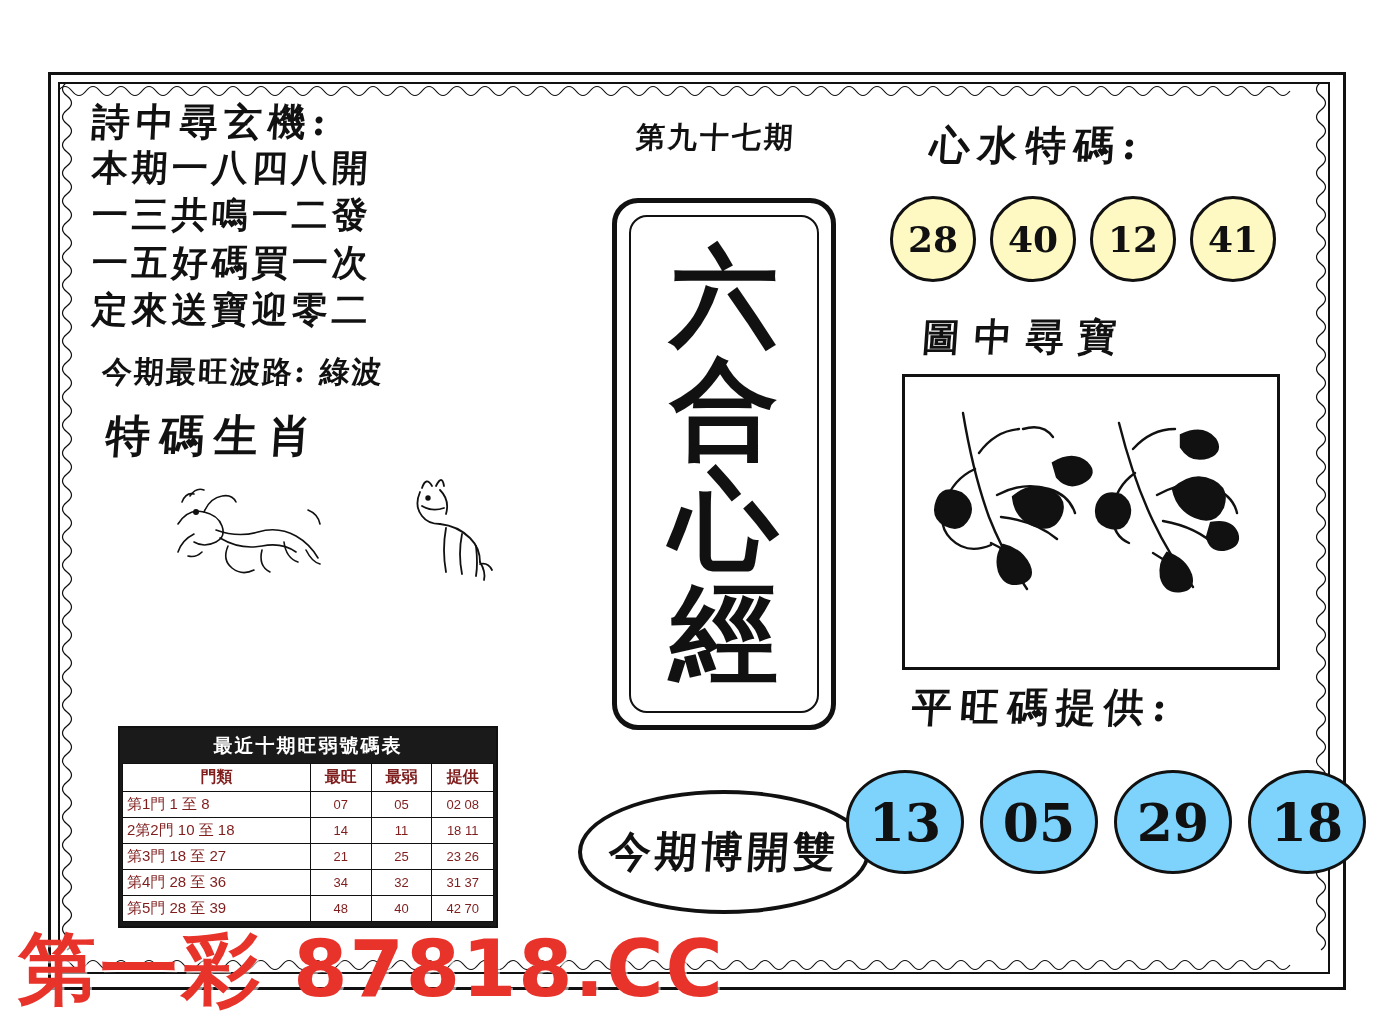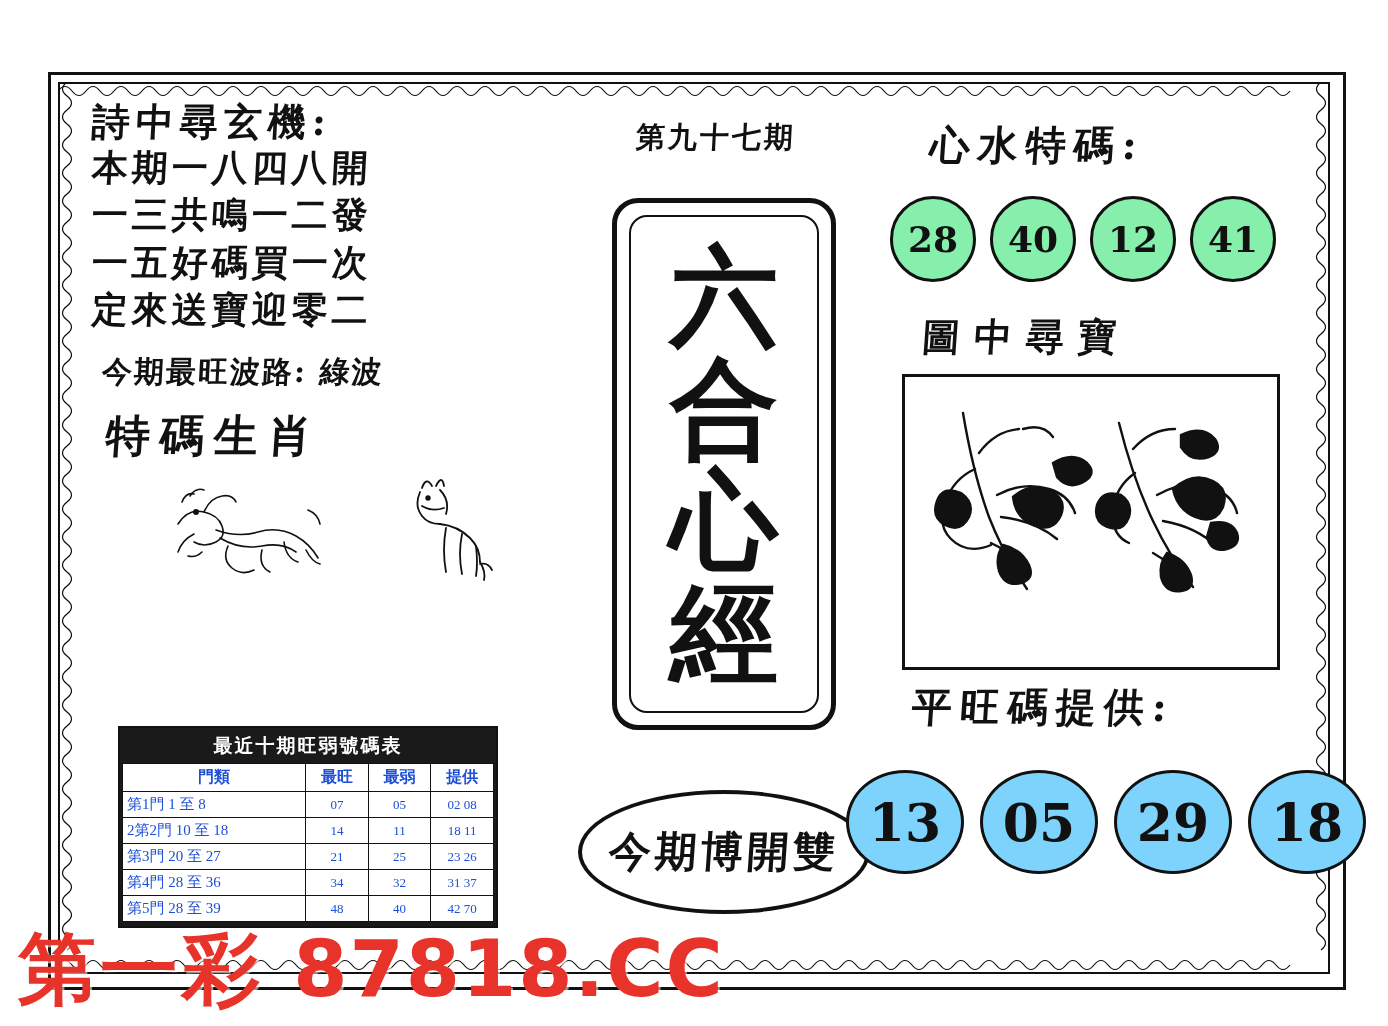--- a/index.html
+++ b/index.html
@@ -73,23 +73,23 @@
     text-align:center;padding:3px 0 4px 0;
     font-family:"DejaVu Serif", serif;
   }
   table.hot{
     width:100%;border-collapse:collapse;background:#ffffff;
   }
   table.hot th, table.hot td{
     border:1px solid #111;
     text-align:center;
     font-size:13px;
-    color:#1d4ed8;
+    color:#7f1d1d;
     padding:3px 2px;
-    font-family:Liberation Serif, serif;
+    font-family:Liberation Sans, sans-serif;
   }
   table.hot th{
     font-size:16px;font-weight:bold;
   }
   table.hot td.rowlabel{
     font-size:15px;text-align:left;padding-left:4px;letter-spacing:0px;
   }
 
   
   .issue{
@@ -138,21 +138,21 @@
   #xinshui-balls{left:890px;top:196px;gap:14px;}
   #pingwang-balls{left:846px;top:770px;gap:16px;}
 
   .ball{
     border-radius:50%;
     display:flex;align-items:center;justify-content:center;
     font-weight:bold;color:#111;
     font-family:"DejaVu Serif", serif;
   }
   .ball.small{
-    width:80px;height:80px;border:3px solid #111;font-size:36px;background:#86efac;
+    width:80px;height:80px;border:3px solid #111;font-size:36px;background:#fef9c3;
   }
   .ball.big{
     width:112px;height:98px;border:3px solid #111;font-size:52px;
     background:#7dd3fc;
   }
 
   .pic-box{
     position:absolute;left:902px;top:374px;width:372px;height:290px;
     border:3px solid #111;background:#fff;overflow:hidden;
   }
@@ -252,21 +252,21 @@
           <td>05</td>
           <td>02  08</td>
         </tr>
         <tr>
           <td class="rowlabel">2第2門 10 至 18</td>
           <td>14</td>
           <td>11</td>
           <td>18  11</td>
         </tr>
         <tr>
-          <td class="rowlabel">第3門 20 至 27</td>
+          <td class="rowlabel">第3門 18 至 27</td>
           <td>21</td>
           <td>25</td>
           <td>23  26</td>
         </tr>
         <tr>
           <td class="rowlabel">第4門 28 至 36</td>
           <td>34</td>
           <td>32</td>
           <td>31  37</td>
         </tr>

